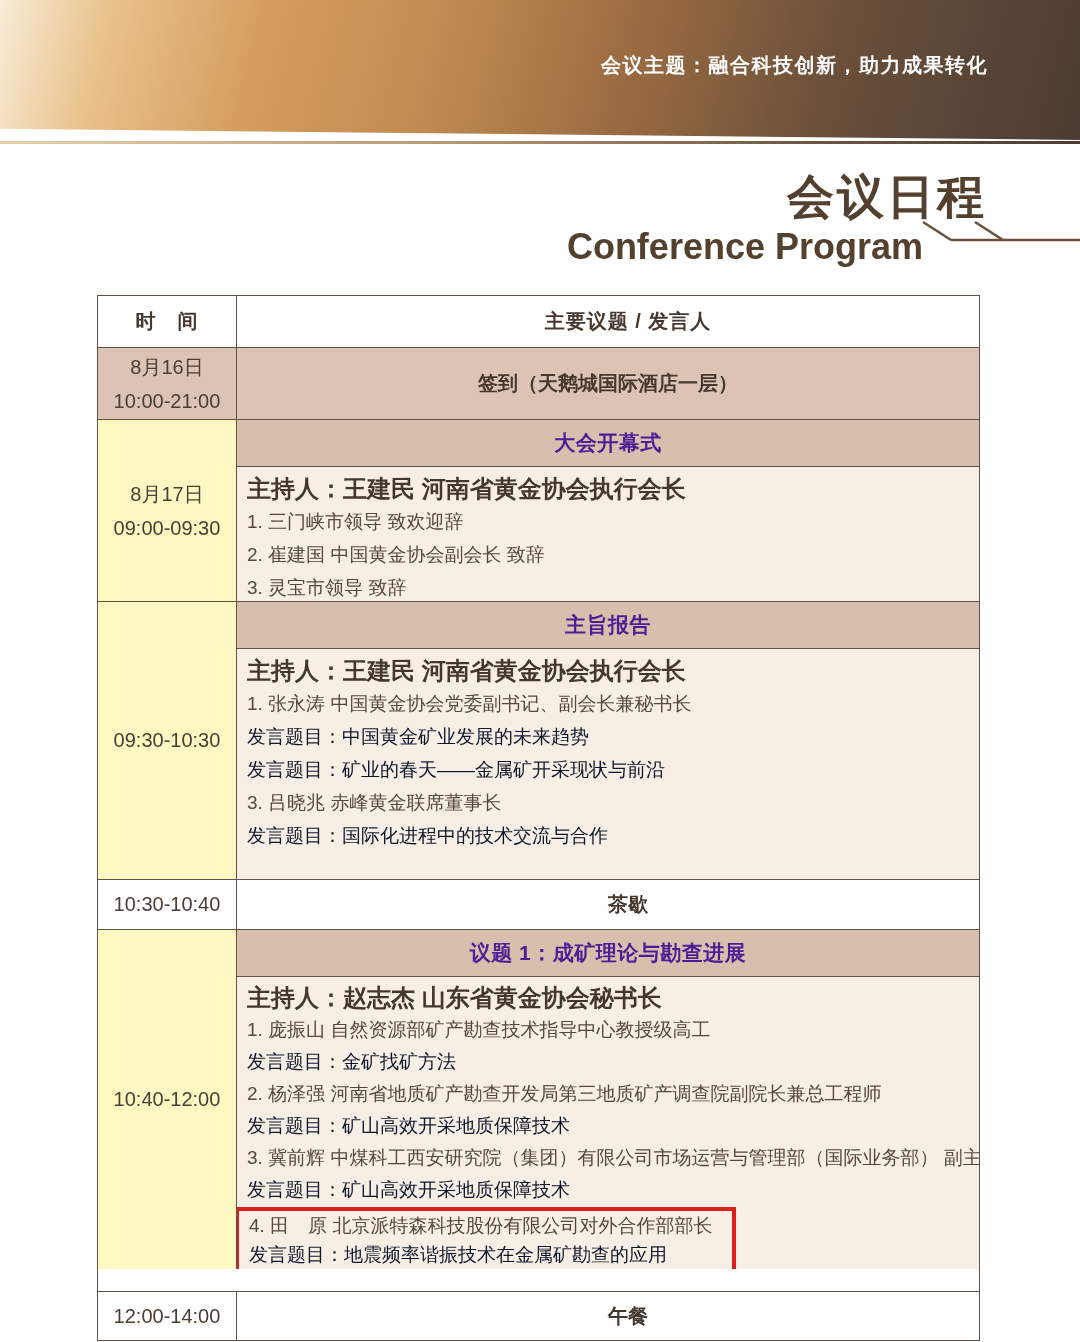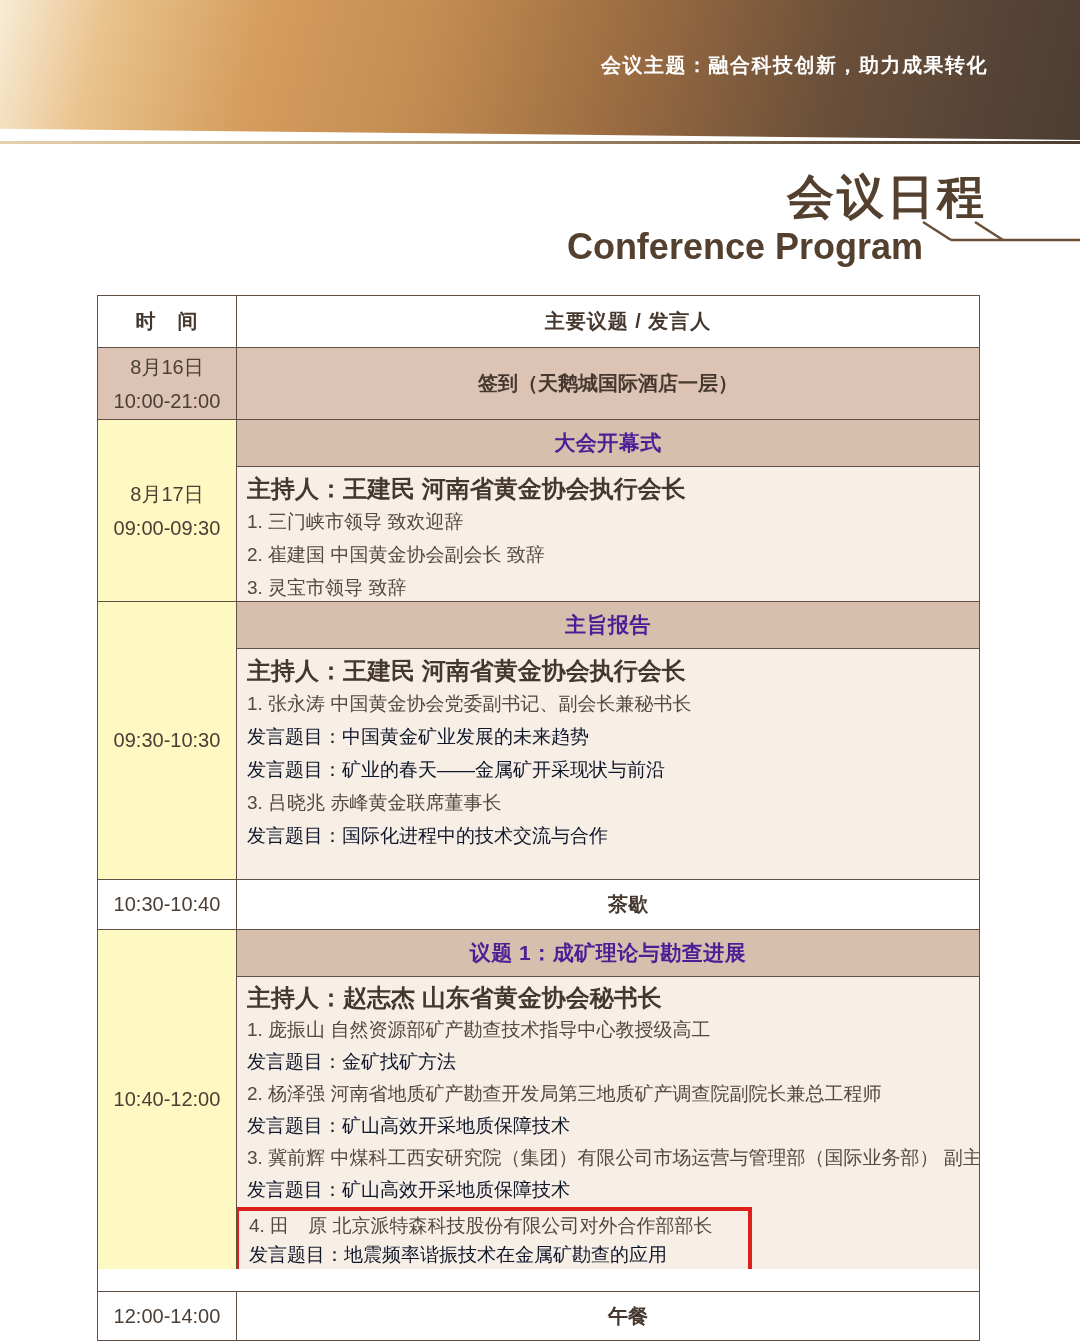--- a/index.html
+++ b/index.html
@@ -64,21 +64,21 @@
     font-weight:bold;font-size:21px;color:#4c1d95;letter-spacing:0.5px;
   }
   .cell-body{padding:5px 0 0 10px;font-size:19px;}
   .line{height:33px;display:flex;align-items:center;white-space:nowrap;color:#544840;}
   .row-session1 .line{height:32px;}
   .line.host{font-weight:bold;color:#44372d;font-size:24px;}
   .line.topic{color:#0f172a;}
   .center-label{font-size:20px;}
   .highlight-box{
     width:fit-content;margin-left:-12px;margin-top:1px;
-    border:4px solid #dc201d;padding:0 36px 1px 10px;box-sizing:border-box;
+    border:4px solid #dc201d;padding:0 20px 1px 10px;box-sizing:border-box;
   }
   .highlight-box .line{height:29px;}
   .header-label{font-size:20px;font-weight:bold;color:#46382e;letter-spacing:1px;}
 </style>
 </head>
 <body>
 
 <div class="page">
 
   <div class="banner"></div>

